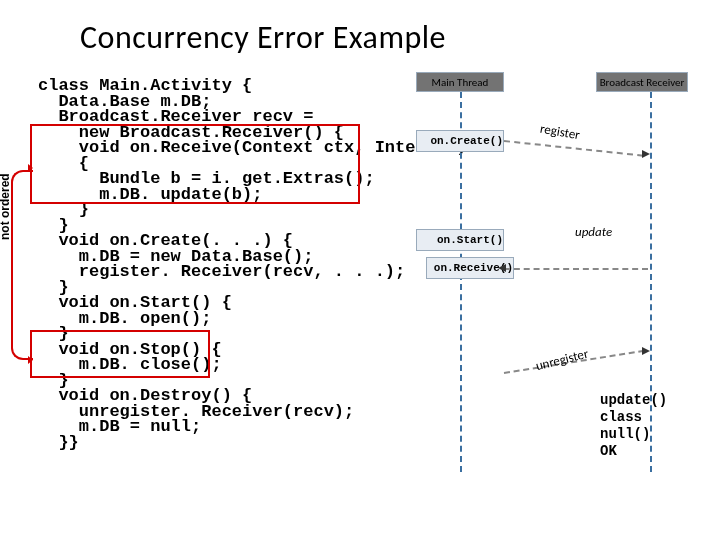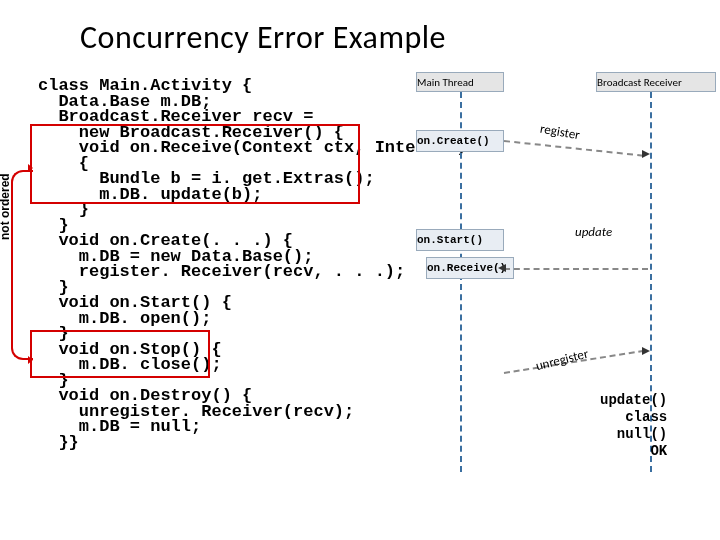--- a/index.html
+++ b/index.html
@@ -68,31 +68,31 @@
 
   .diagram { position: absolute; left: 380px; top: 72px; width: 330px; height: 440px; }
   .lifeline {
     position: absolute; top: 20px; height: 380px;
     border-left: 2px dashed #3b6fa0;
   }
   .ll-main { left: 80px; }
   .ll-bcast { left: 270px; }
   .header-box {
     position: absolute; top: 0; height: 20px;
-    background: #e5e5e5; border: 1px solid #9ab;
-    font-size: 11px; text-align: left; line-height: 19px;
+    background: #737373; border: 1px solid #9ab;
+    font-size: 11px; text-align: center; line-height: 19px;
   }
   .hb-main { left: 36px; width: 88px; }
-  .hb-bcast { left: 216px; width: 120px; }
+  .hb-bcast { left: 216px; width: 92px; }
   .call-box {
     position: absolute;
     left: 36px; width: 88px; height: 22px;
     background: #e8edf3; border: 1px solid #9ab;
     font-size: 11px; font-weight: bold;
-    text-align: left; line-height: 21px;
+    text-align: right; line-height: 21px;
     font-family: "Courier New", monospace;
   }
   .cb-create  { top: 58px; }
   .cb-start   { top: 130px; margin-top: 27px; }
   .cb-receive { top: 185px; margin-left: 10px; }
   .cb-stop    { top: 240px; }
   .cb-destroy { top: 320px; }
   .dash-right {
     position: absolute; height: 0;
     border-top: 2px dashed #888;
@@ -111,21 +111,21 @@
   }
   .msg-label {
     position: absolute; font-size: 13px;
     font-family: Calibri, Arial, sans-serif;
   }
   .rot-pos { transform: rotate(10deg); }
   .rot-neg { transform: rotate(-14deg); }
   .conclusion {
     position: absolute; left: 220px; top: 320px;
     font-family: "Courier New", monospace;
-    font-size: 14px; font-weight: bold; line-height: 17px; text-align: right;
+    font-size: 14px; font-weight: bold; line-height: 17px;
   }
 </style>
 </head>
 <body>
 
 <div class="title">Concurrency Error Example</div>
 
 <div class="not-ordered">not ordered</div>
 
 <div class="code-block">class Main.Activity {

